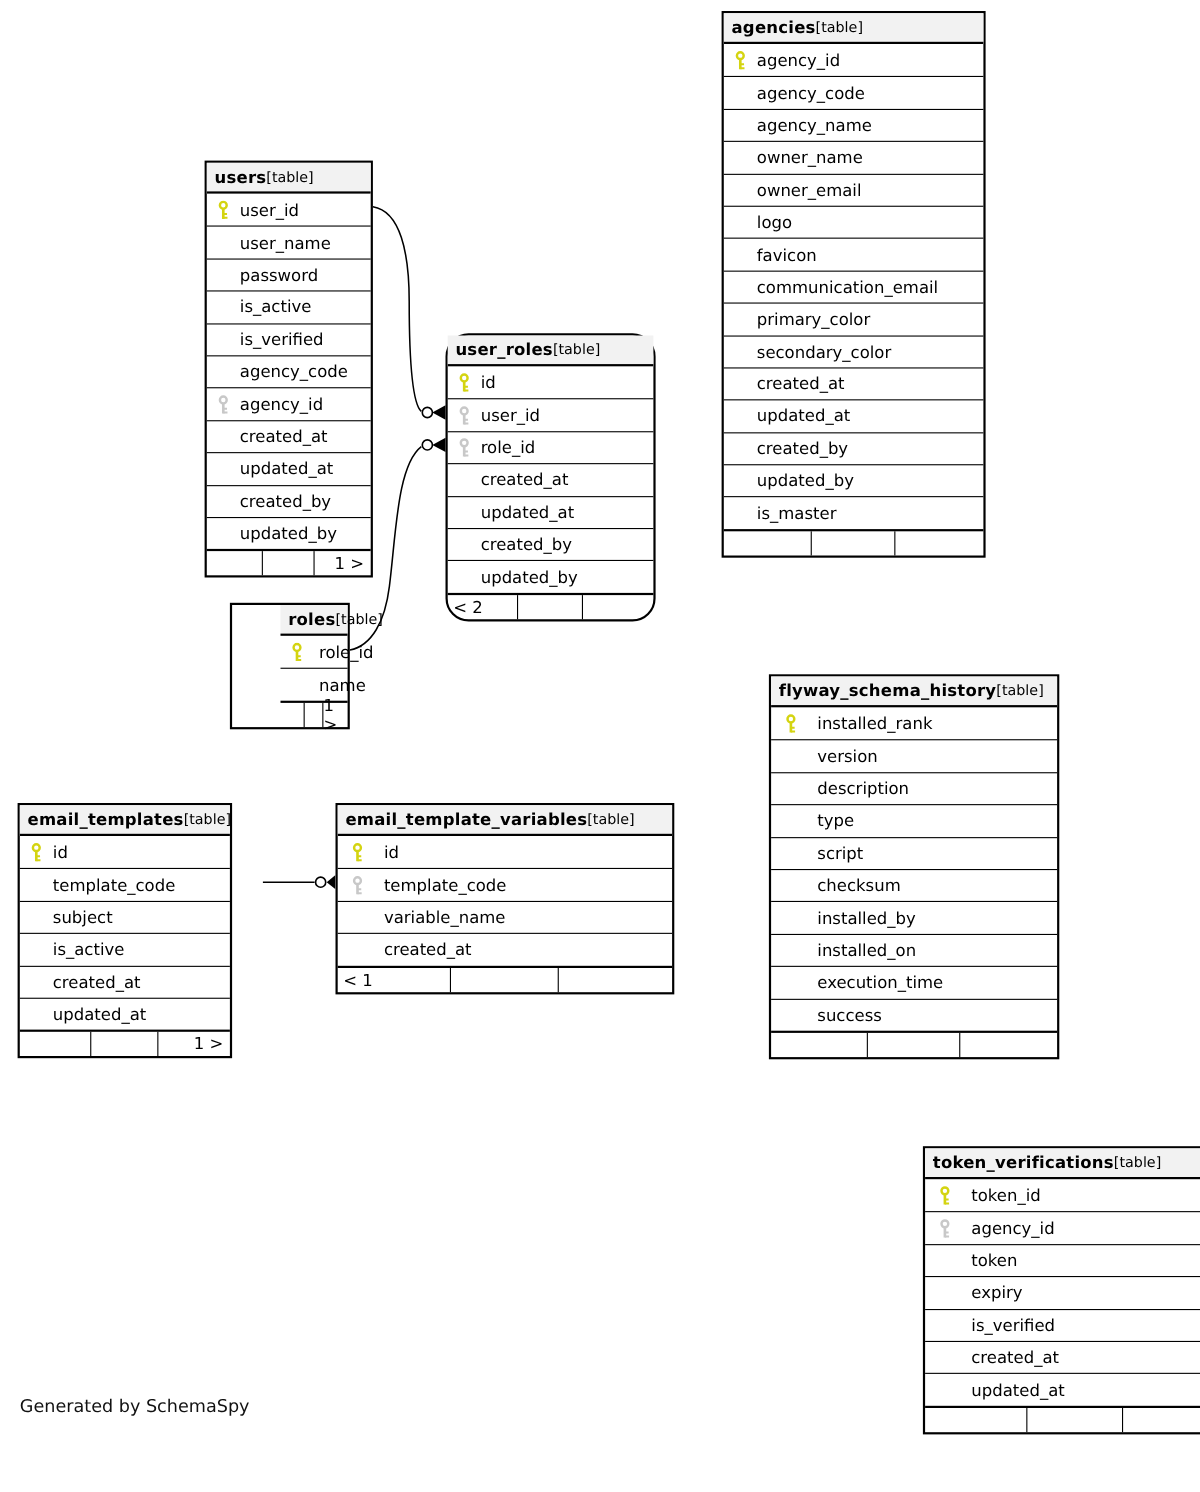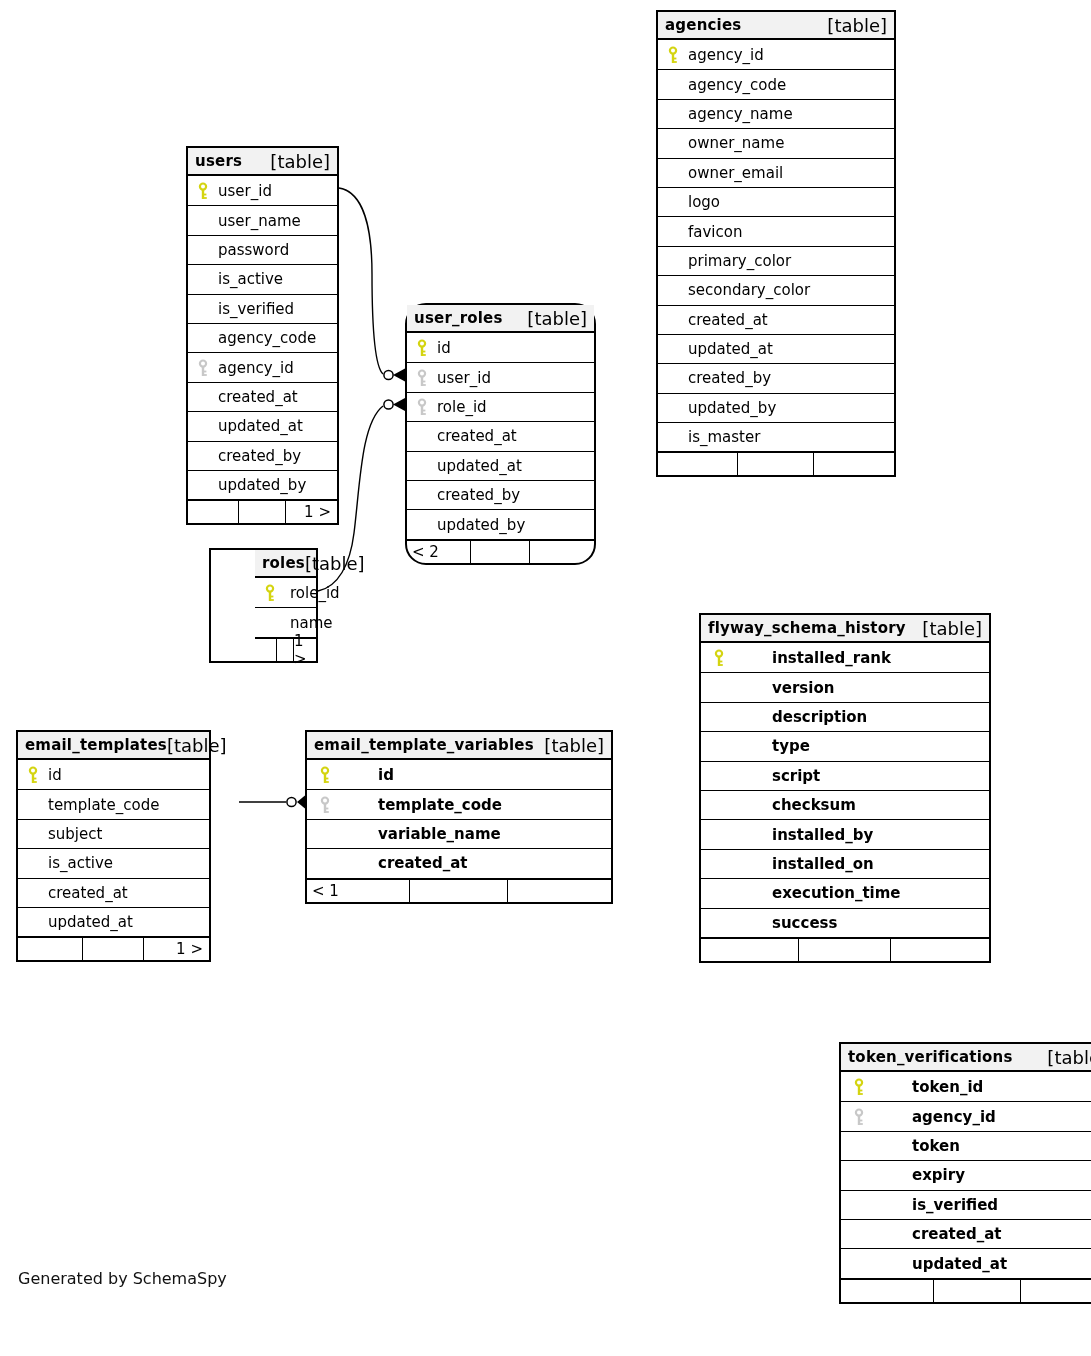--- a/index.html
+++ b/index.html
@@ -4,28 +4,28 @@
 <style>
   html,body { margin:0; padding:0; background:#ffffff; }
   body { font-family:"DejaVu Sans","Liberation Sans",sans-serif; font-size:15px; color:#000; }
   .canvas { position:relative; width:1091px; height:1356px; background:#fff; overflow:hidden; }
   #rel-layer { position:absolute; left:0; top:0; pointer-events:none; }
 
   .table-box { position:absolute; box-sizing:border-box; background:#fff;
                border:2px solid #000; cursor:pointer; }
   .tbl-header { box-sizing:border-box; height:28px; background:#f2f2f2;
                 border-bottom:2px solid #000; display:flex; align-items:center;
-                justify-content:space-between; padding:0 7px; }
+                padding:0 7px; }
   .tbl-name { font-weight:bold; font-size:15px; letter-spacing:0.2px; white-space:nowrap; }
-  .tbl-badge { font-size:18px; font-weight:normal; white-space:nowrap; }
+  .tbl-badge { font-size:13px; font-weight:normal; white-space:nowrap; }
 
   .tbl-row { box-sizing:border-box; position:relative; height:29.4px;
              display:flex; align-items:center; padding-left:30px; white-space:nowrap; }
   .tbl-row + .tbl-row { border-top:1px solid #000; }
-  .wide .tbl-row { padding-left:71px;font-weight:bold; }
+  .wide .tbl-row { padding-left:42px; }
   .mid  .tbl-row { padding-left:35px; }
   .key-icon { position:absolute; left:9px; top:50%; transform:translateY(-50%);
               width:12px; height:18px; line-height:0; }
   .wide .key-icon { left:12px; }
   .col-name { font-size:15px; }
 
   .tbl-footer { box-sizing:border-box; height:24px; border-top:2px solid #000;
                 display:flex; align-items:stretch; font-size:15px; }
   .fcell { flex:1; box-sizing:border-box; display:flex; align-items:center; }
   .fcell + .fcell { border-left:1px solid #000; }
@@ -193,20 +193,23 @@
         <div class="tbl-row">
           <span class="col-name">owner_email</span>
         </div>
         <div class="tbl-row">
           <span class="col-name">logo</span>
         </div>
         <div class="tbl-row">
           <span class="col-name">favicon</span>
         </div>
         <div class="tbl-row">
+          <span class="col-name">communication_email</span>
+        </div>
+        <div class="tbl-row">
           <span class="col-name">primary_color</span>
         </div>
         <div class="tbl-row">
           <span class="col-name">secondary_color</span>
         </div>
         <div class="tbl-row">
           <span class="col-name">created_at</span>
         </div>
         <div class="tbl-row">
           <span class="col-name">updated_at</span>
@@ -242,21 +245,21 @@
         </div>
         <div class="tbl-row">
           <span class="col-name">name</span>
         </div>
         <div class="tbl-footer">
           <span class="fcell"></span>
           <span class="fcell"></span>
           <span class="fcell">1 &gt;</span>
         </div>
       </div>
-      <div class="table-box wide" style="left: 699px; top: 613px; width: 292px;">
+      <div class="table-box wide" style="left: 699px; top: 613px; width: 264px;">
         <div class="tbl-header">
           <span class="tbl-name">flyway_schema_history</span>
           <span class="tbl-badge">[table]</span>
         </div>
         <div class="tbl-row">
           <span class="key-icon"><svg width="12" height="18" viewBox="0 0 12 18">
               <circle cx="6" cy="4.6" r="3.1" fill="none" stroke="#d4d411" stroke-width="2.2"></circle>
               <line x1="6" y1="7.6" x2="6" y2="17" stroke="#d4d411" stroke-width="2.4"></line>
               <line x1="6" y1="12.5" x2="9.4" y2="12.5" stroke="#d4d411" stroke-width="1.8"></line>
               <line x1="6" y1="16" x2="9.8" y2="16" stroke="#d4d411" stroke-width="1.8"></line>

